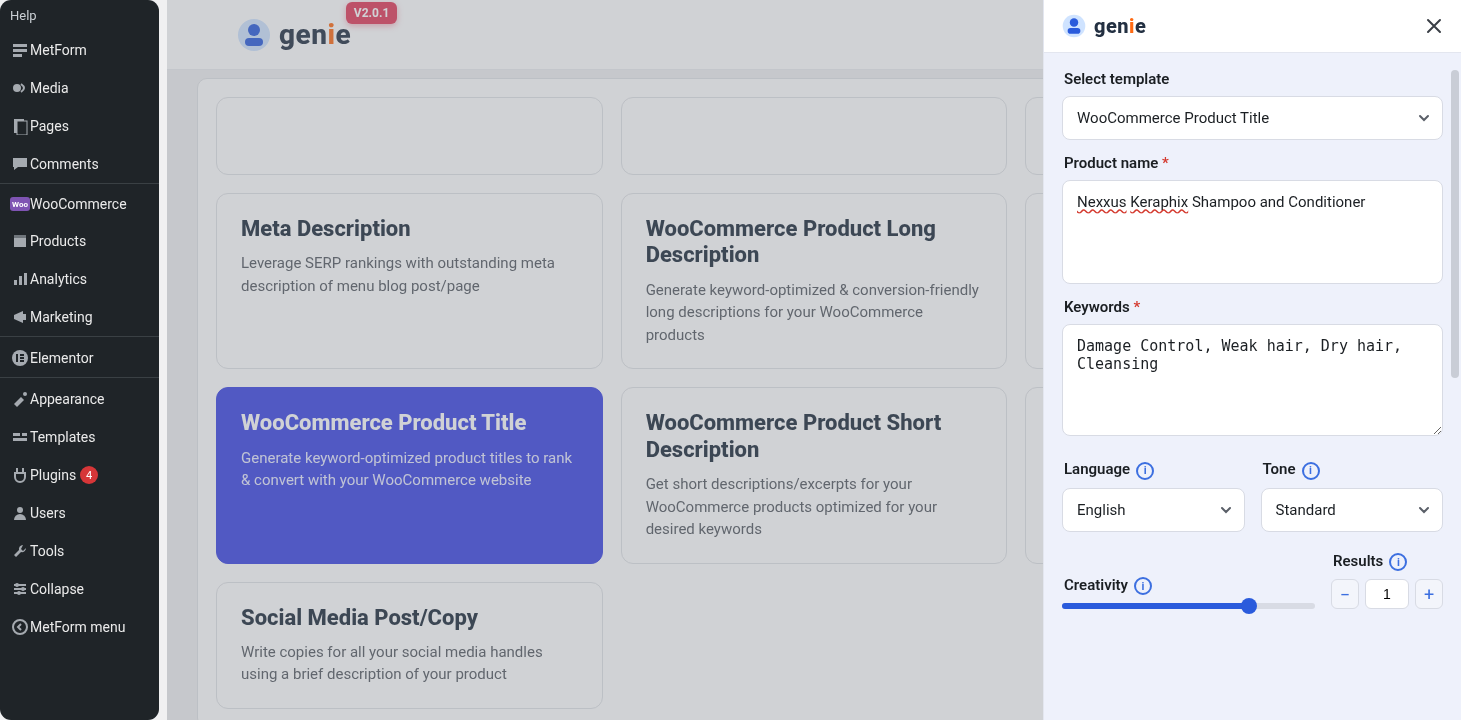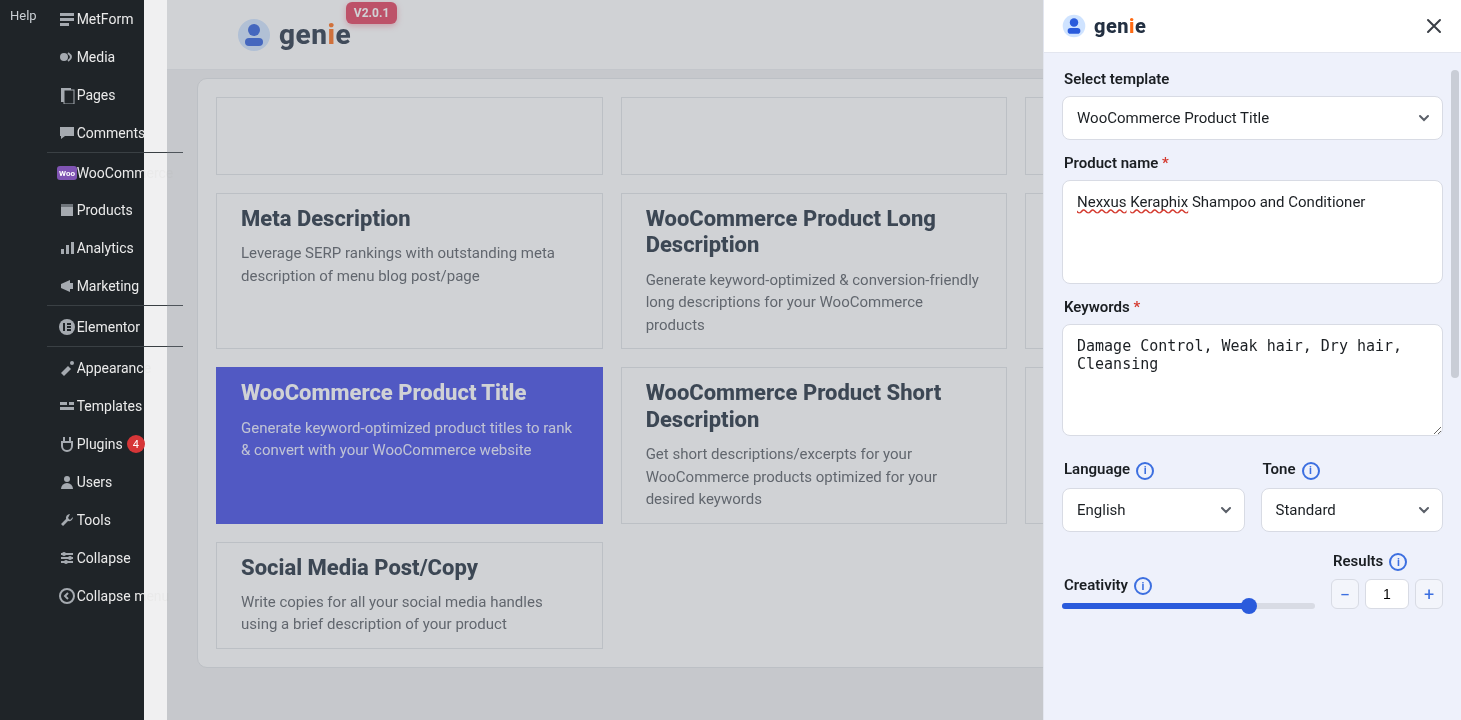--- a/index.html
+++ b/index.html
@@ -23,26 +23,27 @@
   body{
     font-family:-apple-system,BlinkMacSystemFont,"Segoe UI",Roboto,Helvetica,Arial,sans-serif;
     background:var(--bg);
     color:var(--text);
     width:1461px;height:720px;overflow:hidden;
     position:relative;
   }
 
   
   .wp-sidebar{
-    position:absolute;left:0;top:0;bottom:0;width:144px;
+    position:absolute;left:0;top:0;bottom:0;width:159px;
     background:var(--wp-sidebar);
     color:var(--wp-sidebar-text);
     font-size:14px;
-    display:flex;flex-direction:row;
+    display:flex;flex-direction:column;
     z-index:5;
+    border-radius:11px;
   }
   .wp-item{
     display:flex;align-items:center;
     padding:10px 10px;
     cursor:pointer;
     white-space:nowrap;
   }
   .wp-item .ico{width:20px;display:inline-flex;justify-content:center;color:#a5aab0}
   .wp-item.group-break-before{margin-top:0;border-top:1px solid var(--wp-border);padding-top:12px}
   .badge{
@@ -73,21 +74,21 @@
   }
   .content{
     position:absolute;left:0;right:0;top:70px;bottom:0;padding:0 30px 30px 30px;
   }
   .grid{
     display:grid;grid-template-columns:repeat(3,minmax(0,1fr));gap:18px;
     padding:18px;background:#ffffff;border:1px solid var(--card-border);border-radius:10px;
     margin-top:8px;
   }
   .card{
-    background:var(--card);border:1px solid var(--card-border);border-radius:0;padding:12px 24px;
+    background:var(--card);border:1px solid var(--card-border);border-radius:12px;padding:22px 24px;
   }
   .card.small{min-height:78px}
   .card h3{margin:0 0 10px;font-size:22px;font-weight:800;color:#1d2a3a;line-height:1.2}
   .card p{margin:0;color:var(--muted);font-size:15px;line-height:1.5}
   .card.selected{background:var(--primary);border-color:var(--primary);color:#fff}
   .card.selected h3{color:#fff}
   .card.selected p{color:#e6e8ff}
 
   
   .dim{
@@ -279,21 +280,21 @@
         </span>
         <span>Collapse</span>
       </div>
       <div class="wp-item">
         <span class="ico">
           <svg width="18" height="18" viewBox="0 0 18 18">
             <circle cx="9" cy="9" r="7" fill="none" stroke="#a5aab0" stroke-width="2"></circle>
             <path d="M10 6 L7 9 L10 12" fill="none" stroke="#a5aab0" stroke-width="2"></path>
           </svg>
         </span>
-        <span>Collapse menu</span>
+        <span>MetForm menu</span>
       </div>
     </div>
 </aside>
 
 <main class="main">
   <div class="topbar">
     <div class="logo-wrap">
       <span>
         <svg width="34" height="34" viewBox="0 0 34 34">
             <circle cx="17" cy="17" r="16" fill="#cfe3ff"></circle>

